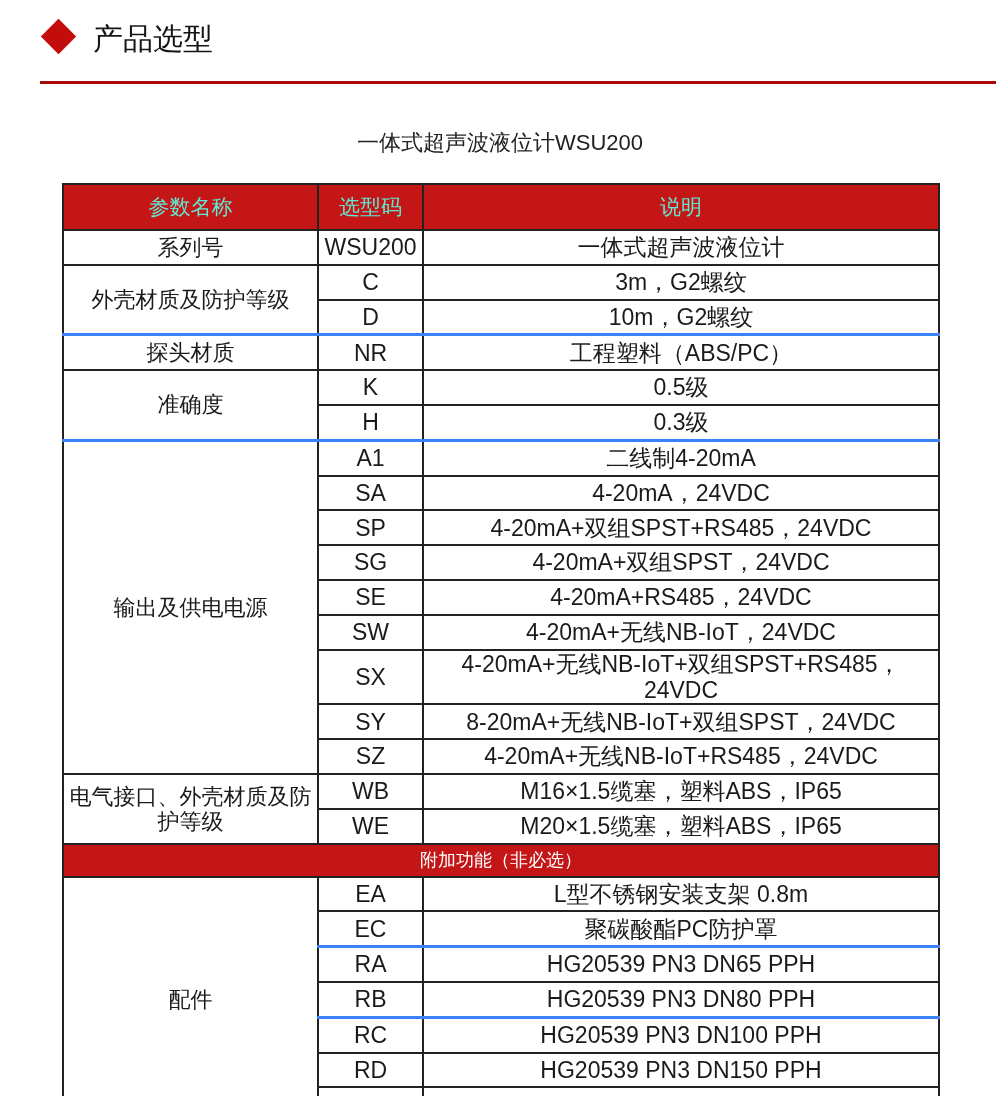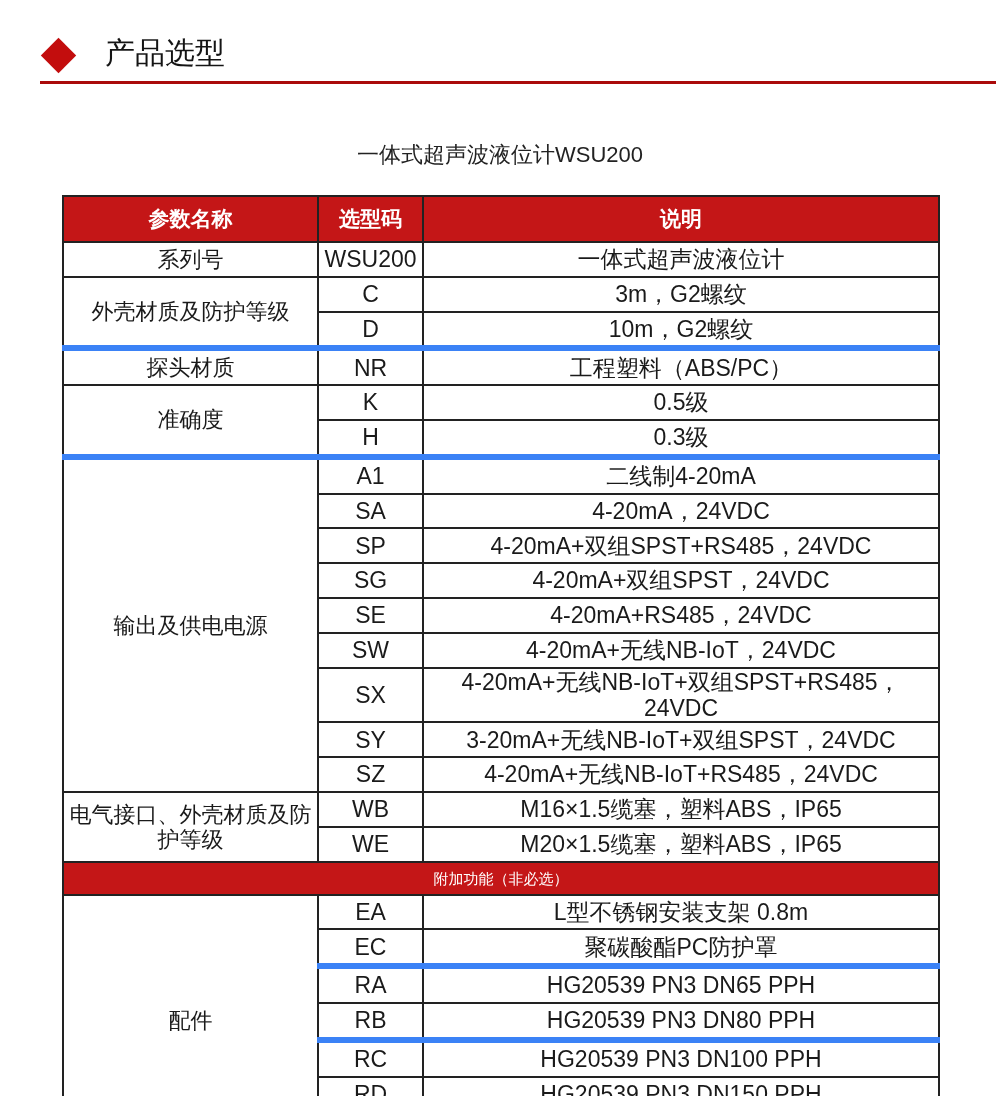--- a/index.html
+++ b/index.html
@@ -2,55 +2,55 @@
 <html><head>
 <meta charset="utf-8">
 <style>
   html, body { margin:0; padding:0; }
   body {
     width:1000px; height:1096px; background:#ffffff;
     font-family:"Liberation Sans","DejaVu Sans",sans-serif;
     color:#1a1a1a;
   }
   .section-header{
-    display:flex; align-items:flex-end; gap:34px;
+    display:flex; align-items:flex-start; gap:22px;
     padding:24px 0 0 44px; height:44px;
   }
   .diamond{
     width:25px; height:25px; background:#c30d0d;
     transform:rotate(45deg); flex:0 0 auto; margin-left:2px;
   }
   .section-title{
     font-size:30px; font-weight:500; color:#141414; margin:0; line-height:1;
   }
   .rule{
     margin:13px 0 0 40px; width:956px; height:3px; background:#aa0a0a;
   }
   .table-title{
-    width:876px; margin:56px 0 25px 62px; text-align:center;
+    width:876px; margin:44px 0 25px 62px; text-align:center;
     font-size:22px; color:#222222; font-weight:400;
   }
   table.sel{
     margin-left:62px; width:876px; border-collapse:collapse;
     table-layout:fixed; border:2px solid #000;
   }
   col.c1{ width:255px; } col.c2{ width:105px; } col.c3{ width:516px; }
   th, td{
     border:2px solid #222222; text-align:center; vertical-align:middle;
     padding:0 4px; overflow:hidden;
   }
   thead th{
-    background:#c41617; color:#ffffff; font-weight:700;
+    background:#c41617; color:#5eead4; font-weight:400;
     font-size:21px; height:44px;
   }
   tbody td{ font-size:23px; height:32.8px; line-height:1.15; }
   td.param{ font-size:22px; }
-  tr.gsep > td{ border-top:6px solid #3b82f6; }
+  tr.gsep > td{ border-top:3px solid #3b82f6; }
   tr.banner-row td{
-    background:#c41617; color:#ffffff; font-size:15px; font-weight:500;
+    background:#c41617; color:#ffffff; font-size:18px; font-weight:500;
     height:31px;
   }
 </style>
 </head>
 <body>
 
 <div class="section-header">
   <span class="diamond"></span>
   <h1 class="section-title">产品选型</h1>
 </div>
@@ -128,21 +128,21 @@
     <tr>
       <td>SW</td>
       <td>4-20mA+无线NB-IoT，24VDC</td>
     </tr>
     <tr>
       <td>SX</td>
       <td>4-20mA+无线NB-IoT+双组SPST+RS485，24VDC</td>
     </tr>
     <tr>
       <td>SY</td>
-      <td>3-20mA+无线NB-IoT+双组SPST，24VDC</td>
+      <td>8-20mA+无线NB-IoT+双组SPST，24VDC</td>
     </tr>
     <tr>
       <td>SZ</td>
       <td>4-20mA+无线NB-IoT+RS485，24VDC</td>
     </tr>
 
     <tr>
       <td class="param" rowspan="2">电气接口、外壳材质及防护等级</td>
       <td>WB</td>
       <td>M16×1.5缆塞，塑料ABS，IP65</td>

